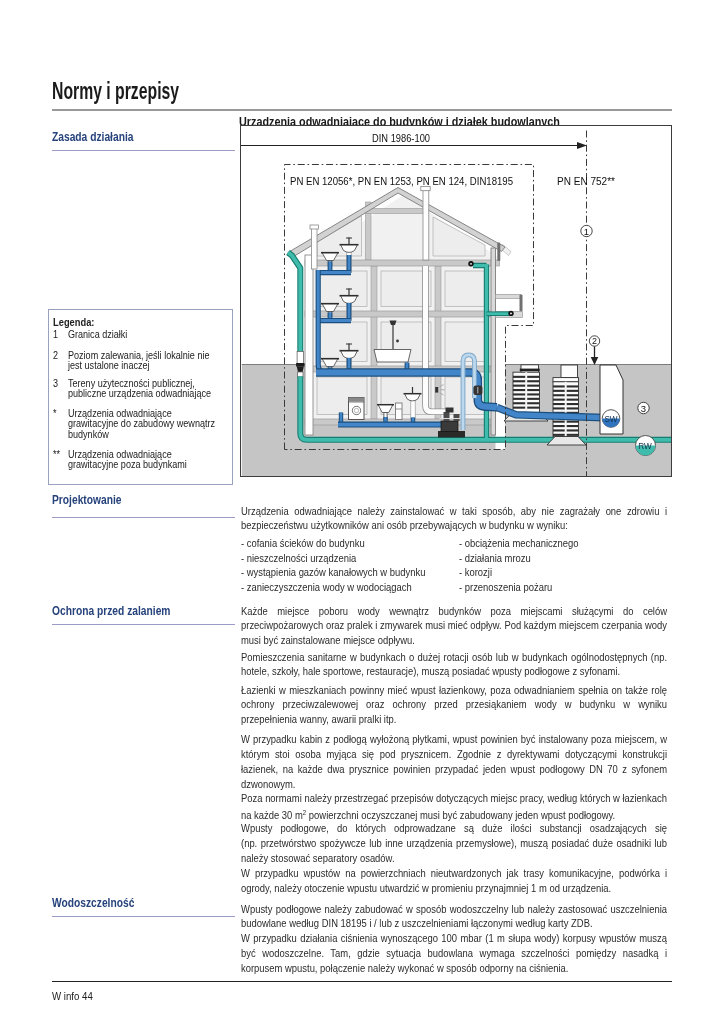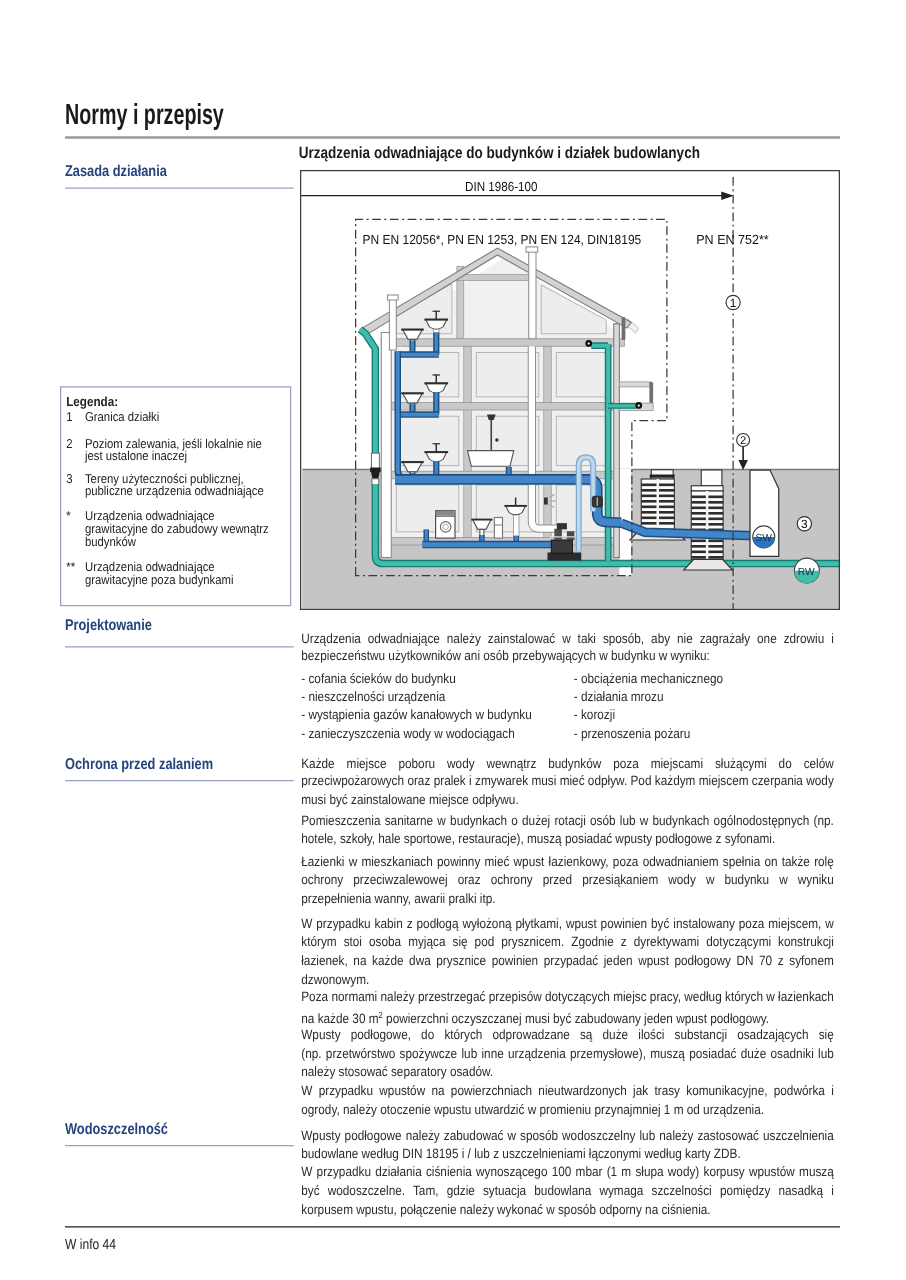--- a/index.html
+++ b/index.html
@@ -104,21 +104,21 @@
 </div>
 
 <div class="abs body-txt" style="left:241px;top:901.5px;">
   <div class="jl">Wpusty podłogowe należy zabudować w sposób wodoszczelny lub należy zastosować uszczelnienia</div>
   <div class="ll">budowlane według DIN 18195 i / lub z uszczelnieniami łączonymi według karty ZDB.</div>
   <div class="jl">W przypadku działania ciśnienia wynoszącego 100 mbar (1 m słupa wody) korpusy wpustów muszą</div>
   <div class="jl">być wodoszczelne. Tam, gdzie sytuacja budowlana wymaga szczelności pomiędzy nasadką i</div>
   <div class="ll">korpusem wpustu, połączenie należy wykonać w sposób odporny na ciśnienia.</div>
 </div>
 
-<div class="abs" style="left:240px;top:135px;width:434px;height:354px;">
+<div class="abs" style="left:240px;top:124px;width:434px;height:354px;">
 <svg width="434" height="354" viewBox="240 135 434 354" font-family="Liberation Sans,sans-serif">
 
   <rect x="240.5" y="136.5" width="431" height="351" fill="#ffffff" stroke="none"></rect>
 
   <rect x="241.8" y="375.5" width="429.5" height="111.5" fill="#c5c5c5"></rect>
   <line x1="241.8" y1="375.5" x2="306" y2="375.5" stroke="#7d7d7d" stroke-width="1.2"></line>
   <line x1="495" y1="375.5" x2="671.3" y2="375.5" stroke="#7d7d7d" stroke-width="1.2"></line>
 
   <rect x="495.5" y="375" width="9.5" height="85.5" fill="#ffffff"></rect>
 

